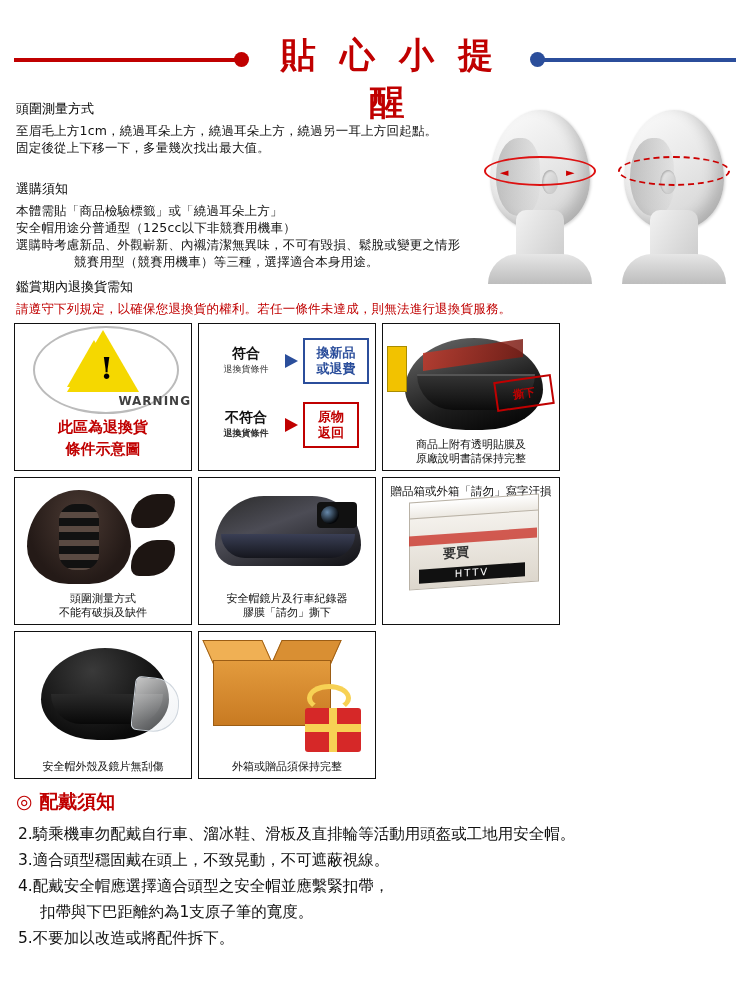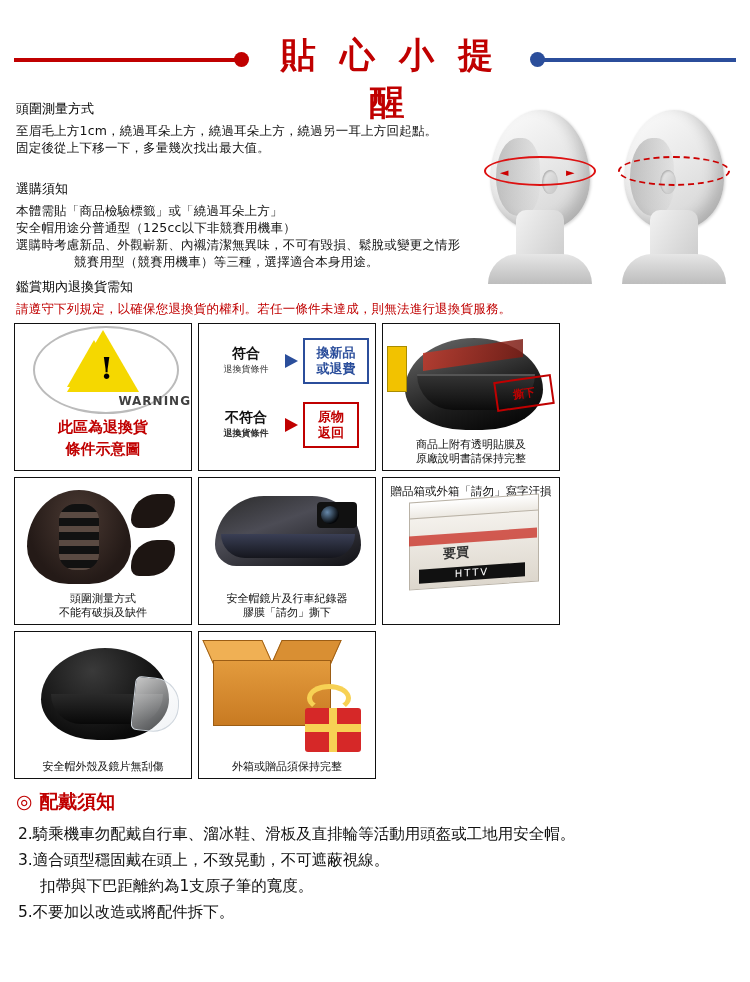--- a/index.html
+++ b/index.html
@@ -420,17 +420,18 @@
       <div class="gift"></div>
       <div class="cap">外箱或贈品須保持完整</div>
     </div>
 
   </div>
 
   <div class="notes">
     <div class="notes-h">◎ 配戴須知</div>
     <div class="note">2.騎乘機車勿配戴自行車、溜冰鞋、滑板及直排輪等活動用頭盔或工地用安全帽。</div>
     <div class="note">3.適合頭型穩固戴在頭上，不致晃動，不可遮蔽視線。</div>
+    <div class="note">4.配戴安全帽應選擇適合頭型之安全帽並應繫緊扣帶，</div>
     <div class="note sub">扣帶與下巴距離約為1支原子筆的寬度。</div>
     <div class="note">5.不要加以改造或將配件拆下。</div>
   </div>
 
 </div>
 
 </body></html>

